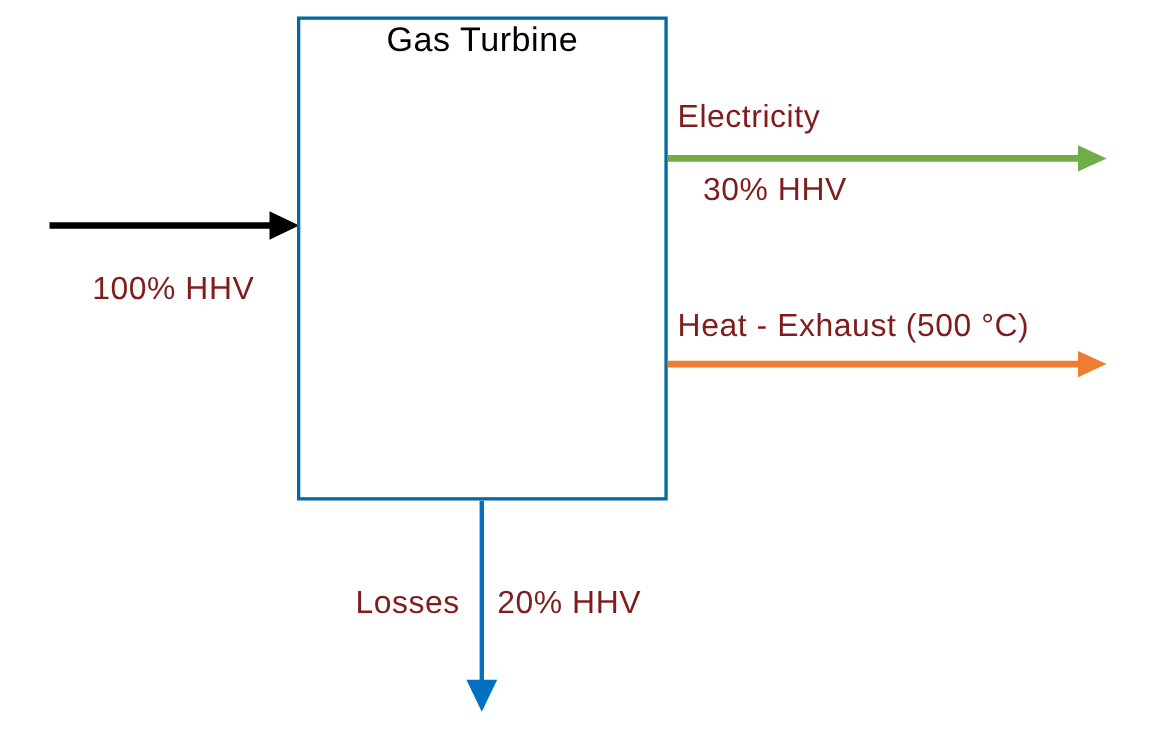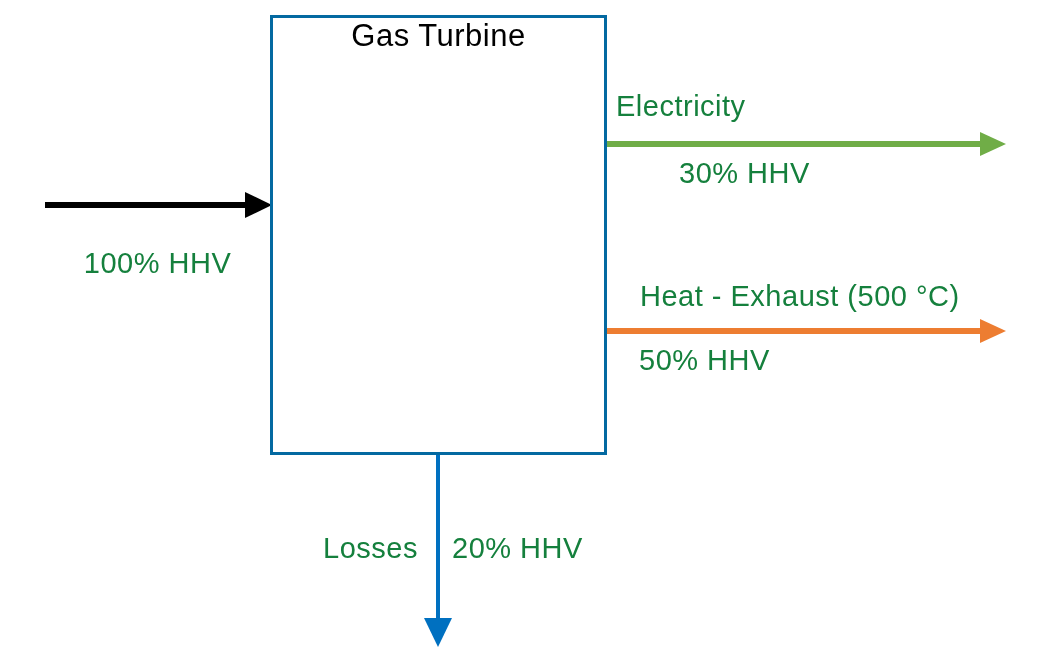--- a/index.html
+++ b/index.html
@@ -40,27 +40,27 @@
     font-weight: 400;
     letter-spacing: 0.5px;
     color: #000000;
   }
   .flow-label {
     position: absolute;
     font-size: 29px;
     font-weight: 400;
     letter-spacing: 0.5px;
     white-space: nowrap;
-    color: #15803d;
+    color: #7f1d1d;
   }
   .in-label   { left: 45px;  top: 152px; width: 225px; text-align: center; }
   .in-value   { left: 45px;  top: 216px; width: 225px; text-align: center; margin-top: 31px; }
   .elec-label { left: 616px; top: 90px; }
-  .elec-value { left: 639px; top: 157px; margin-left: 40px; }
-  .heat-label { left: 640px; top: 280px; }
+  .elec-value { left: 639px; top: 157px; }
+  .heat-label { left: 616px; top: 280px; }
   .heat-value { left: 639px; top: 344px; }
   .loss-label { left: 290px; top: 532px; width: 128px; text-align: right; }
   .loss-value { left: 452px; top: 532px; text-align: right; }
 </style>
 </head>
 <body>
 
 <div class="canvas">
 
   <svg class="arrows-svg" viewBox="0 0 1049 671" xmlns="http://www.w3.org/2000/svg">
@@ -89,18 +89,17 @@
   <div class="node-box">
     <span class="node-title">Gas Turbine</span>
   </div>
 
   <div class="flow-label in-value">100% HHV</div>
 
   <div class="flow-label elec-label">Electricity</div>
   <div class="flow-label elec-value">30% HHV</div>
 
   <div class="flow-label heat-label">Heat - Exhaust (500 °C)</div>
-  <div class="flow-label heat-value">50% HHV</div>
 
   <div class="flow-label loss-label">Losses</div>
   <div class="flow-label loss-value">20% HHV</div>
 
 </div>
 
 </body></html>

